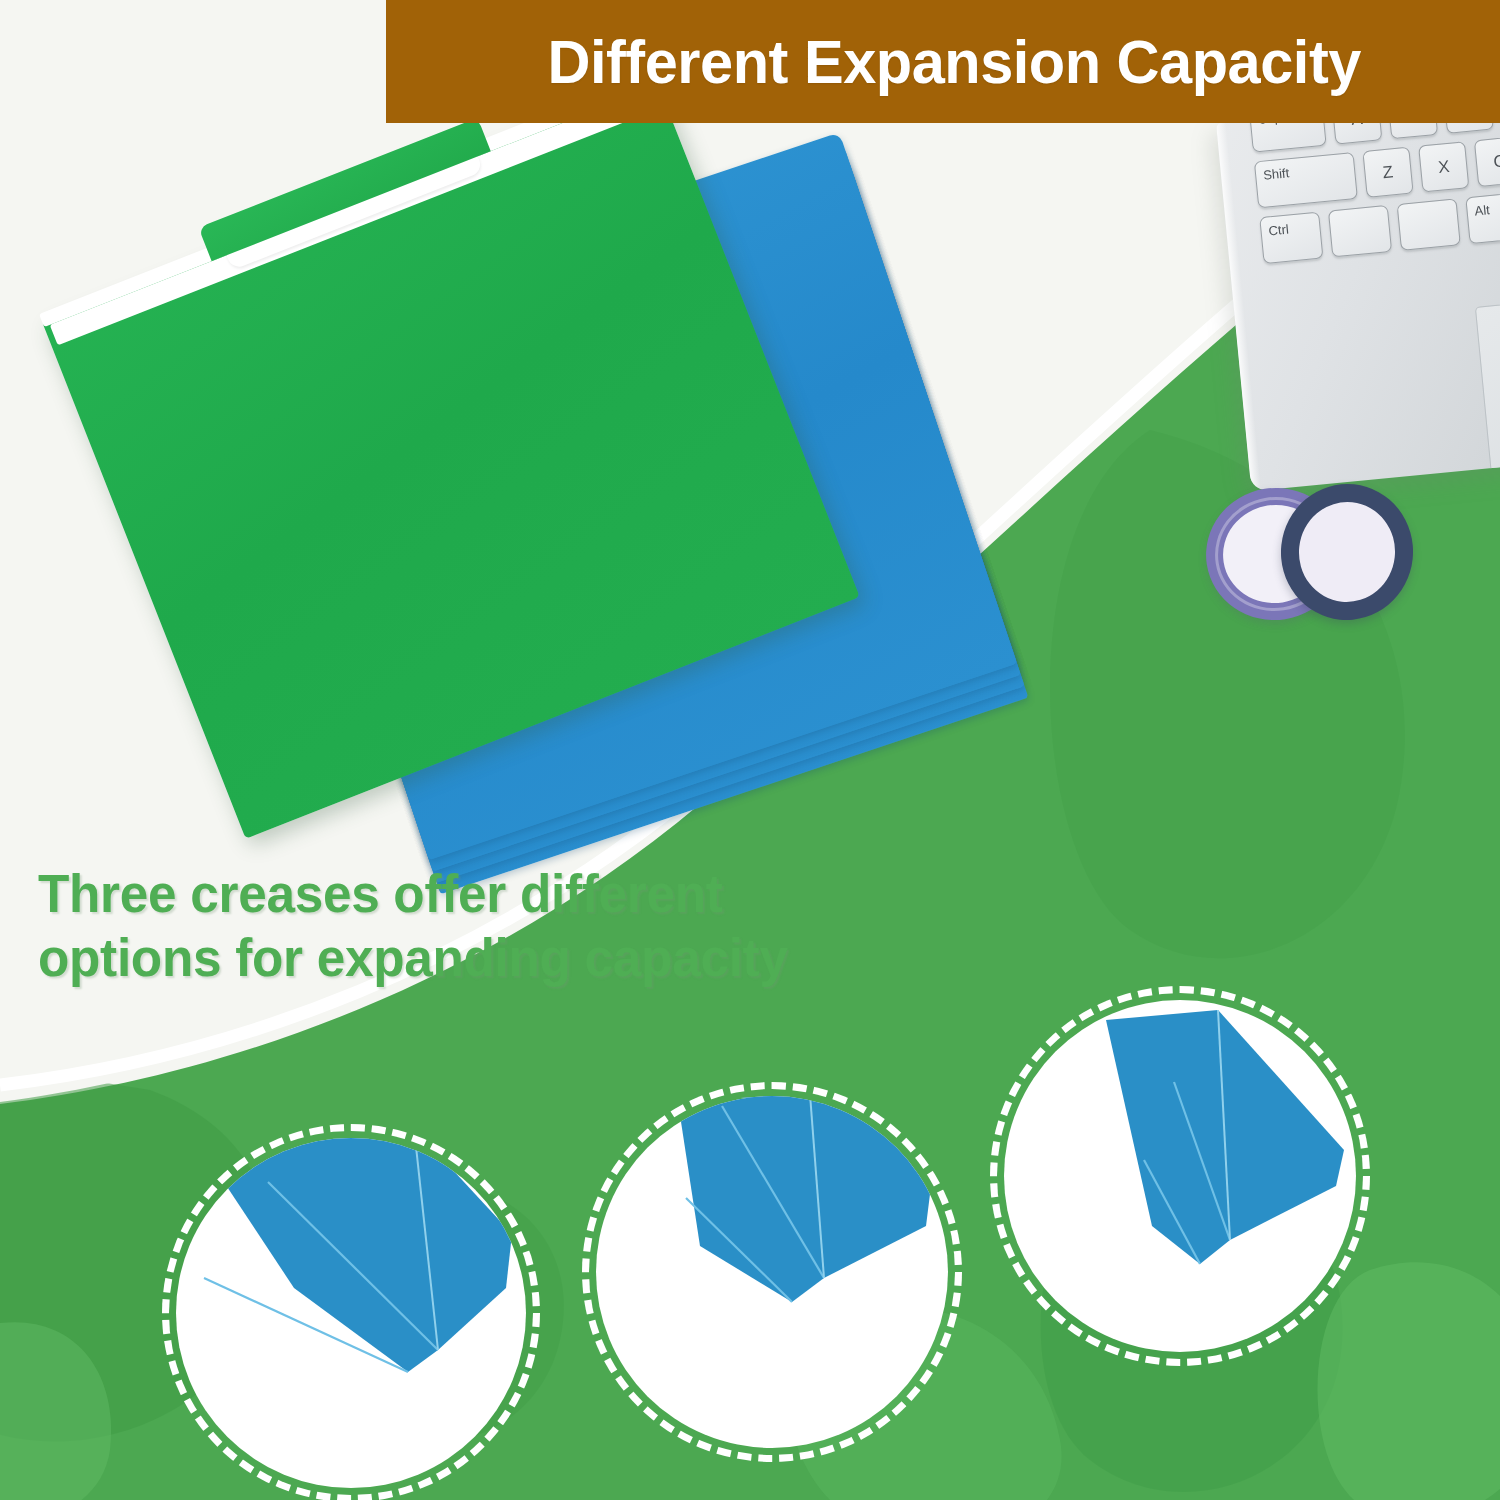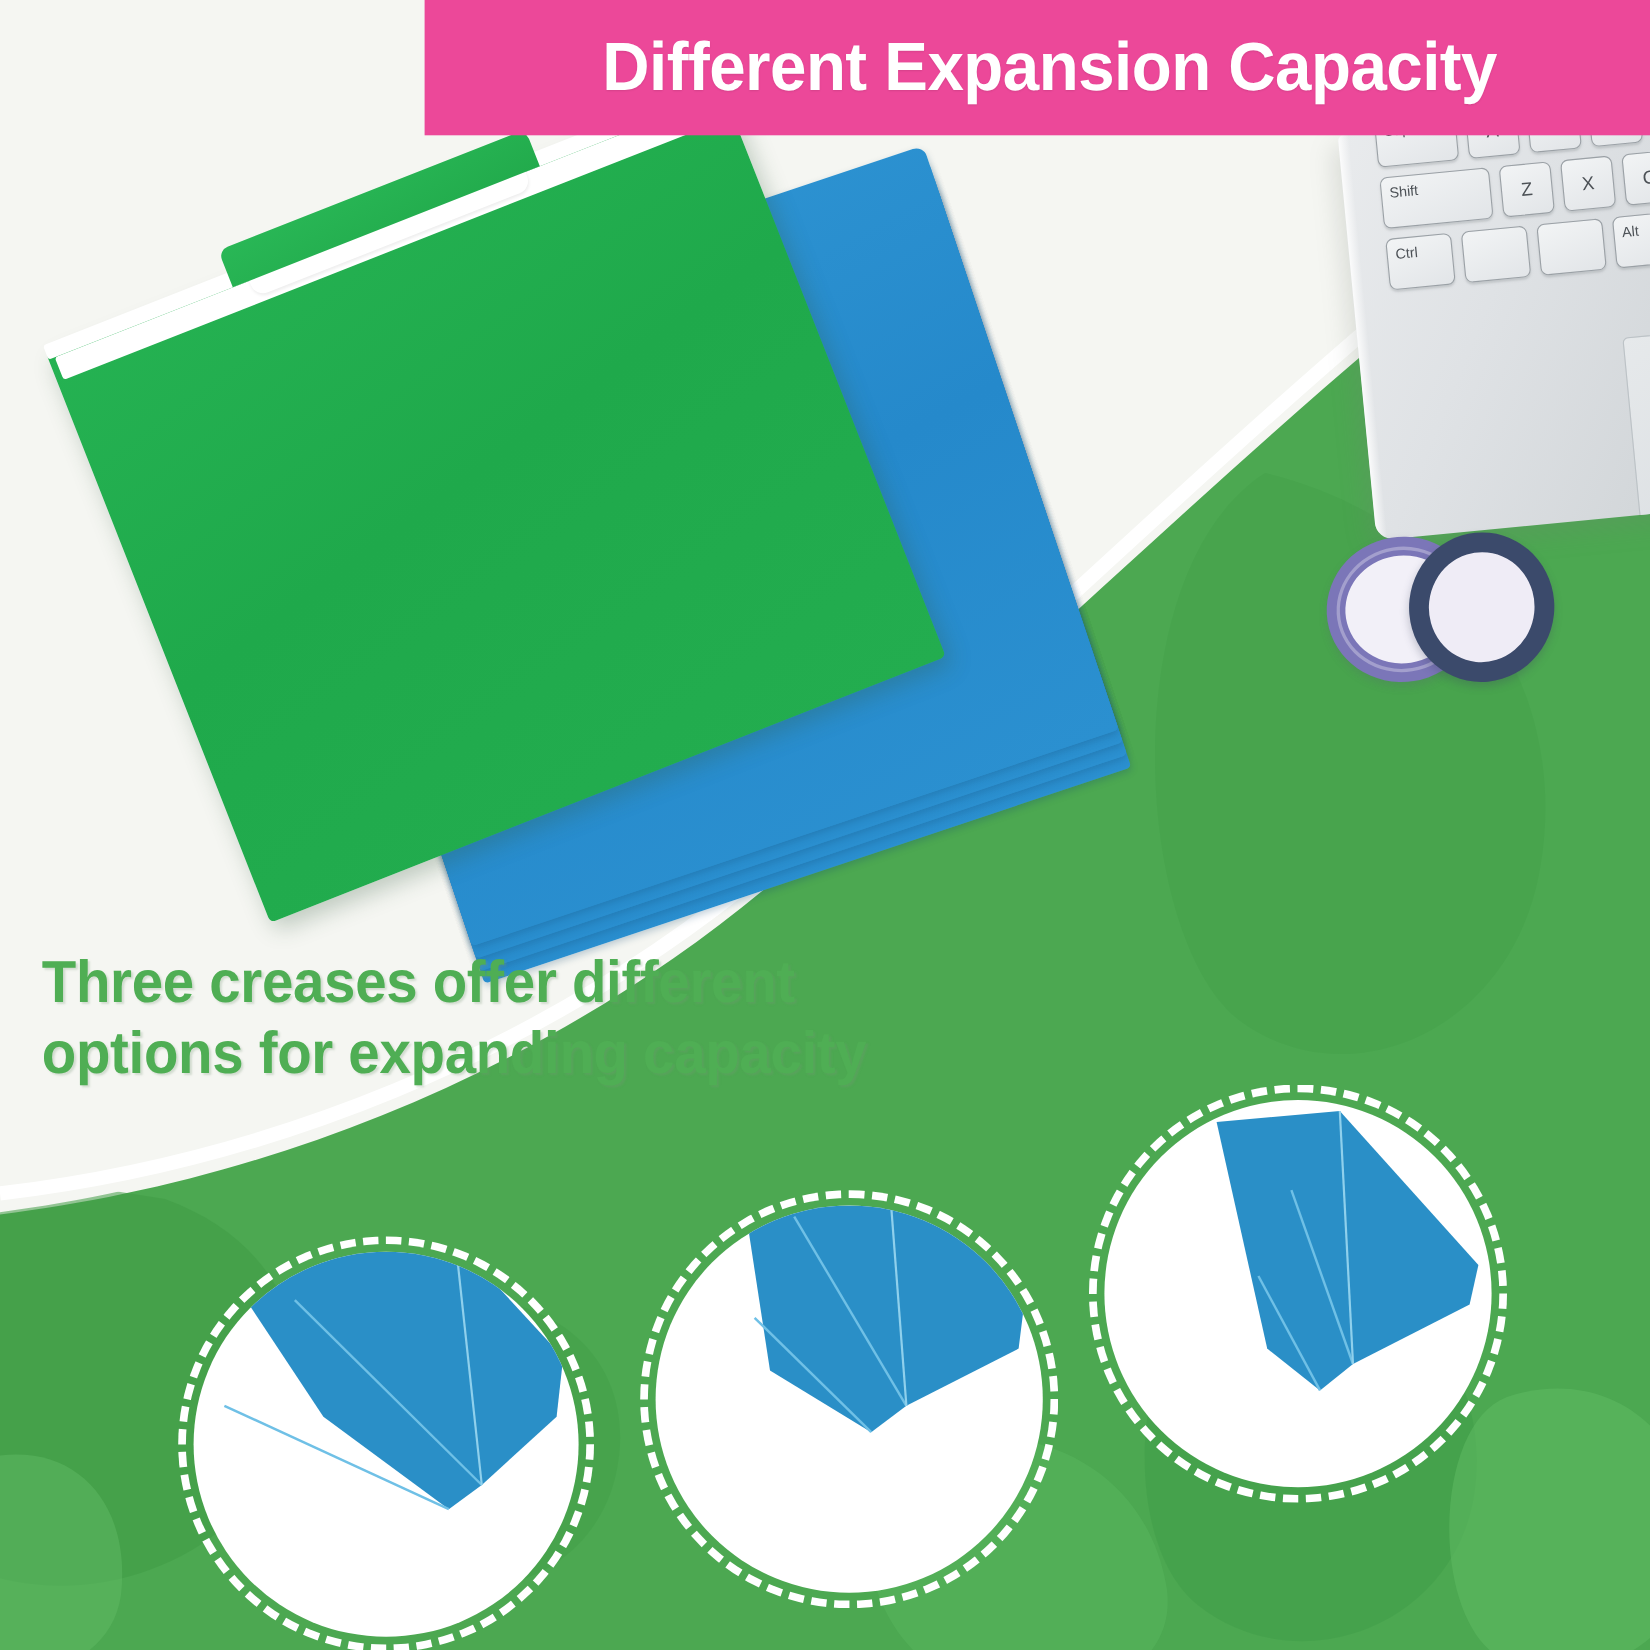--- a/index.html
+++ b/index.html
@@ -24,21 +24,21 @@
     background: #f5f6f2;
   }
 
   
   .banner {
     position: absolute;
     left: 386px;
     top: 0;
     width: 1114px;
     height: 123px;
-    background: #ec4899;
+    background: #a16207;
     z-index: 40;
     display: flex;
     align-items: center;
     justify-content: center;
   }
   .banner-title {
     color: #ffffff;
     font-size: 62px;
     font-weight: bold;
     letter-spacing: -0.5px;

